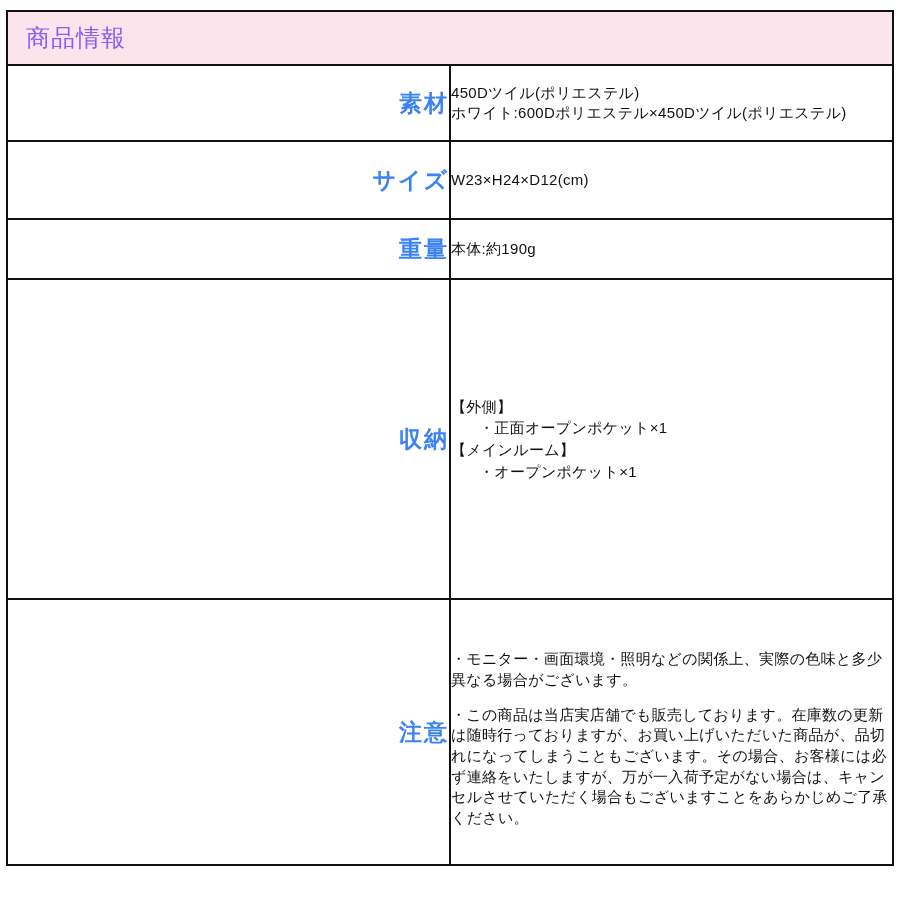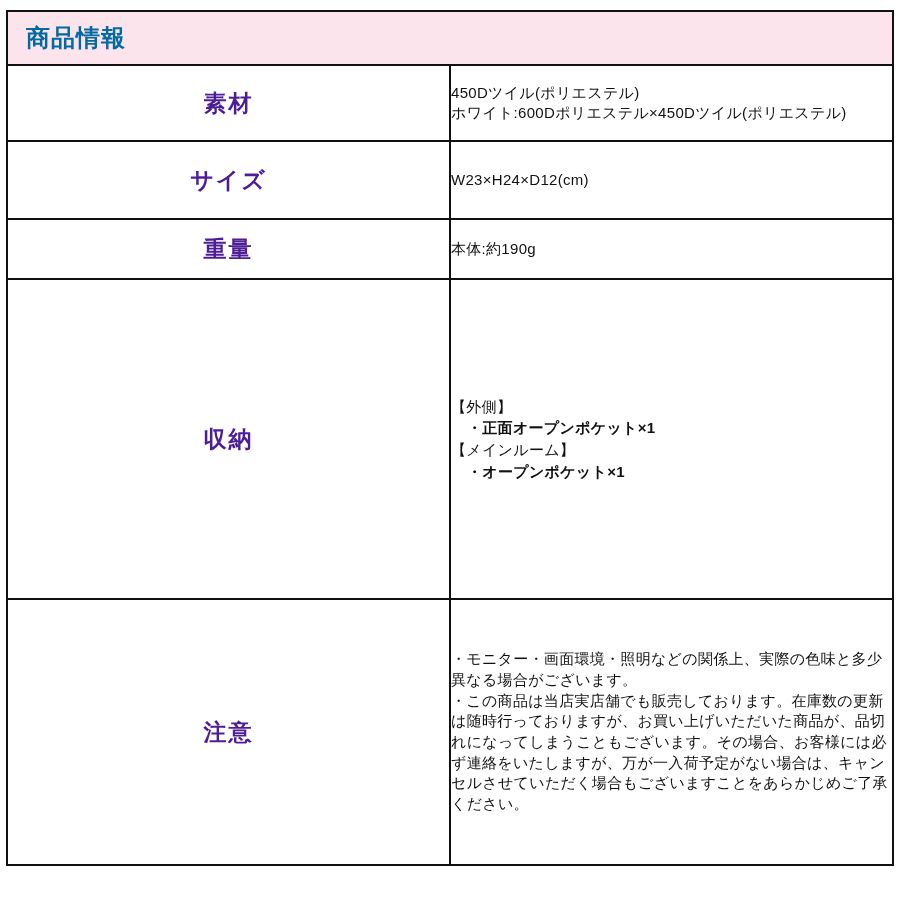--- a/index.html
+++ b/index.html
@@ -33,49 +33,49 @@
     padding: 0;
   }
   .header-row td {
     background: #fce4ec;
     border-bottom: 2px solid #111111;
     height: 52px;
     padding-left: 18px;
   }
   .header-title {
     font-size: 24px;
-    font-weight: 700;
+    font-weight: 400;
     letter-spacing: 1px;
-    color: #0369a1;
+    color: #8b5cf6;
   }
   .label-cell {
     width: 142px;
-    text-align: center;
+    text-align: right;
     font-size: 23px;
     font-weight: 700;
     letter-spacing: 2px;
-    color: #4c1d95;
+    color: #3b82f6;
     font-family: Liberation Serif, serif;
   }
   .value-cell {
     padding: 10px 6px 10px 12px;
     font-size: 15px;
     line-height: 1.32;
     color: #111111;
     letter-spacing: 0.3px;
   }
   .value-cell .line {
     white-space: pre;
   }
   .value-cell .wrapline {
     white-space: normal;
+    margin-top: 14px;
   }
   .indent {
-    padding-left: 16px;
-    font-weight: bold;
+    padding-left: 28px;
   }
   .row-material { height: 76px; }
   .row-size { height: 78px; }
   .row-weight { height: 60px; }
   .row-storage { height: 320px; }
   .row-notice { height: 266px; }
   .storage-block .line { line-height: 1.45; }
   .notice-block { line-height: 1.38; }
   .notice-block p {
     margin: 0;

